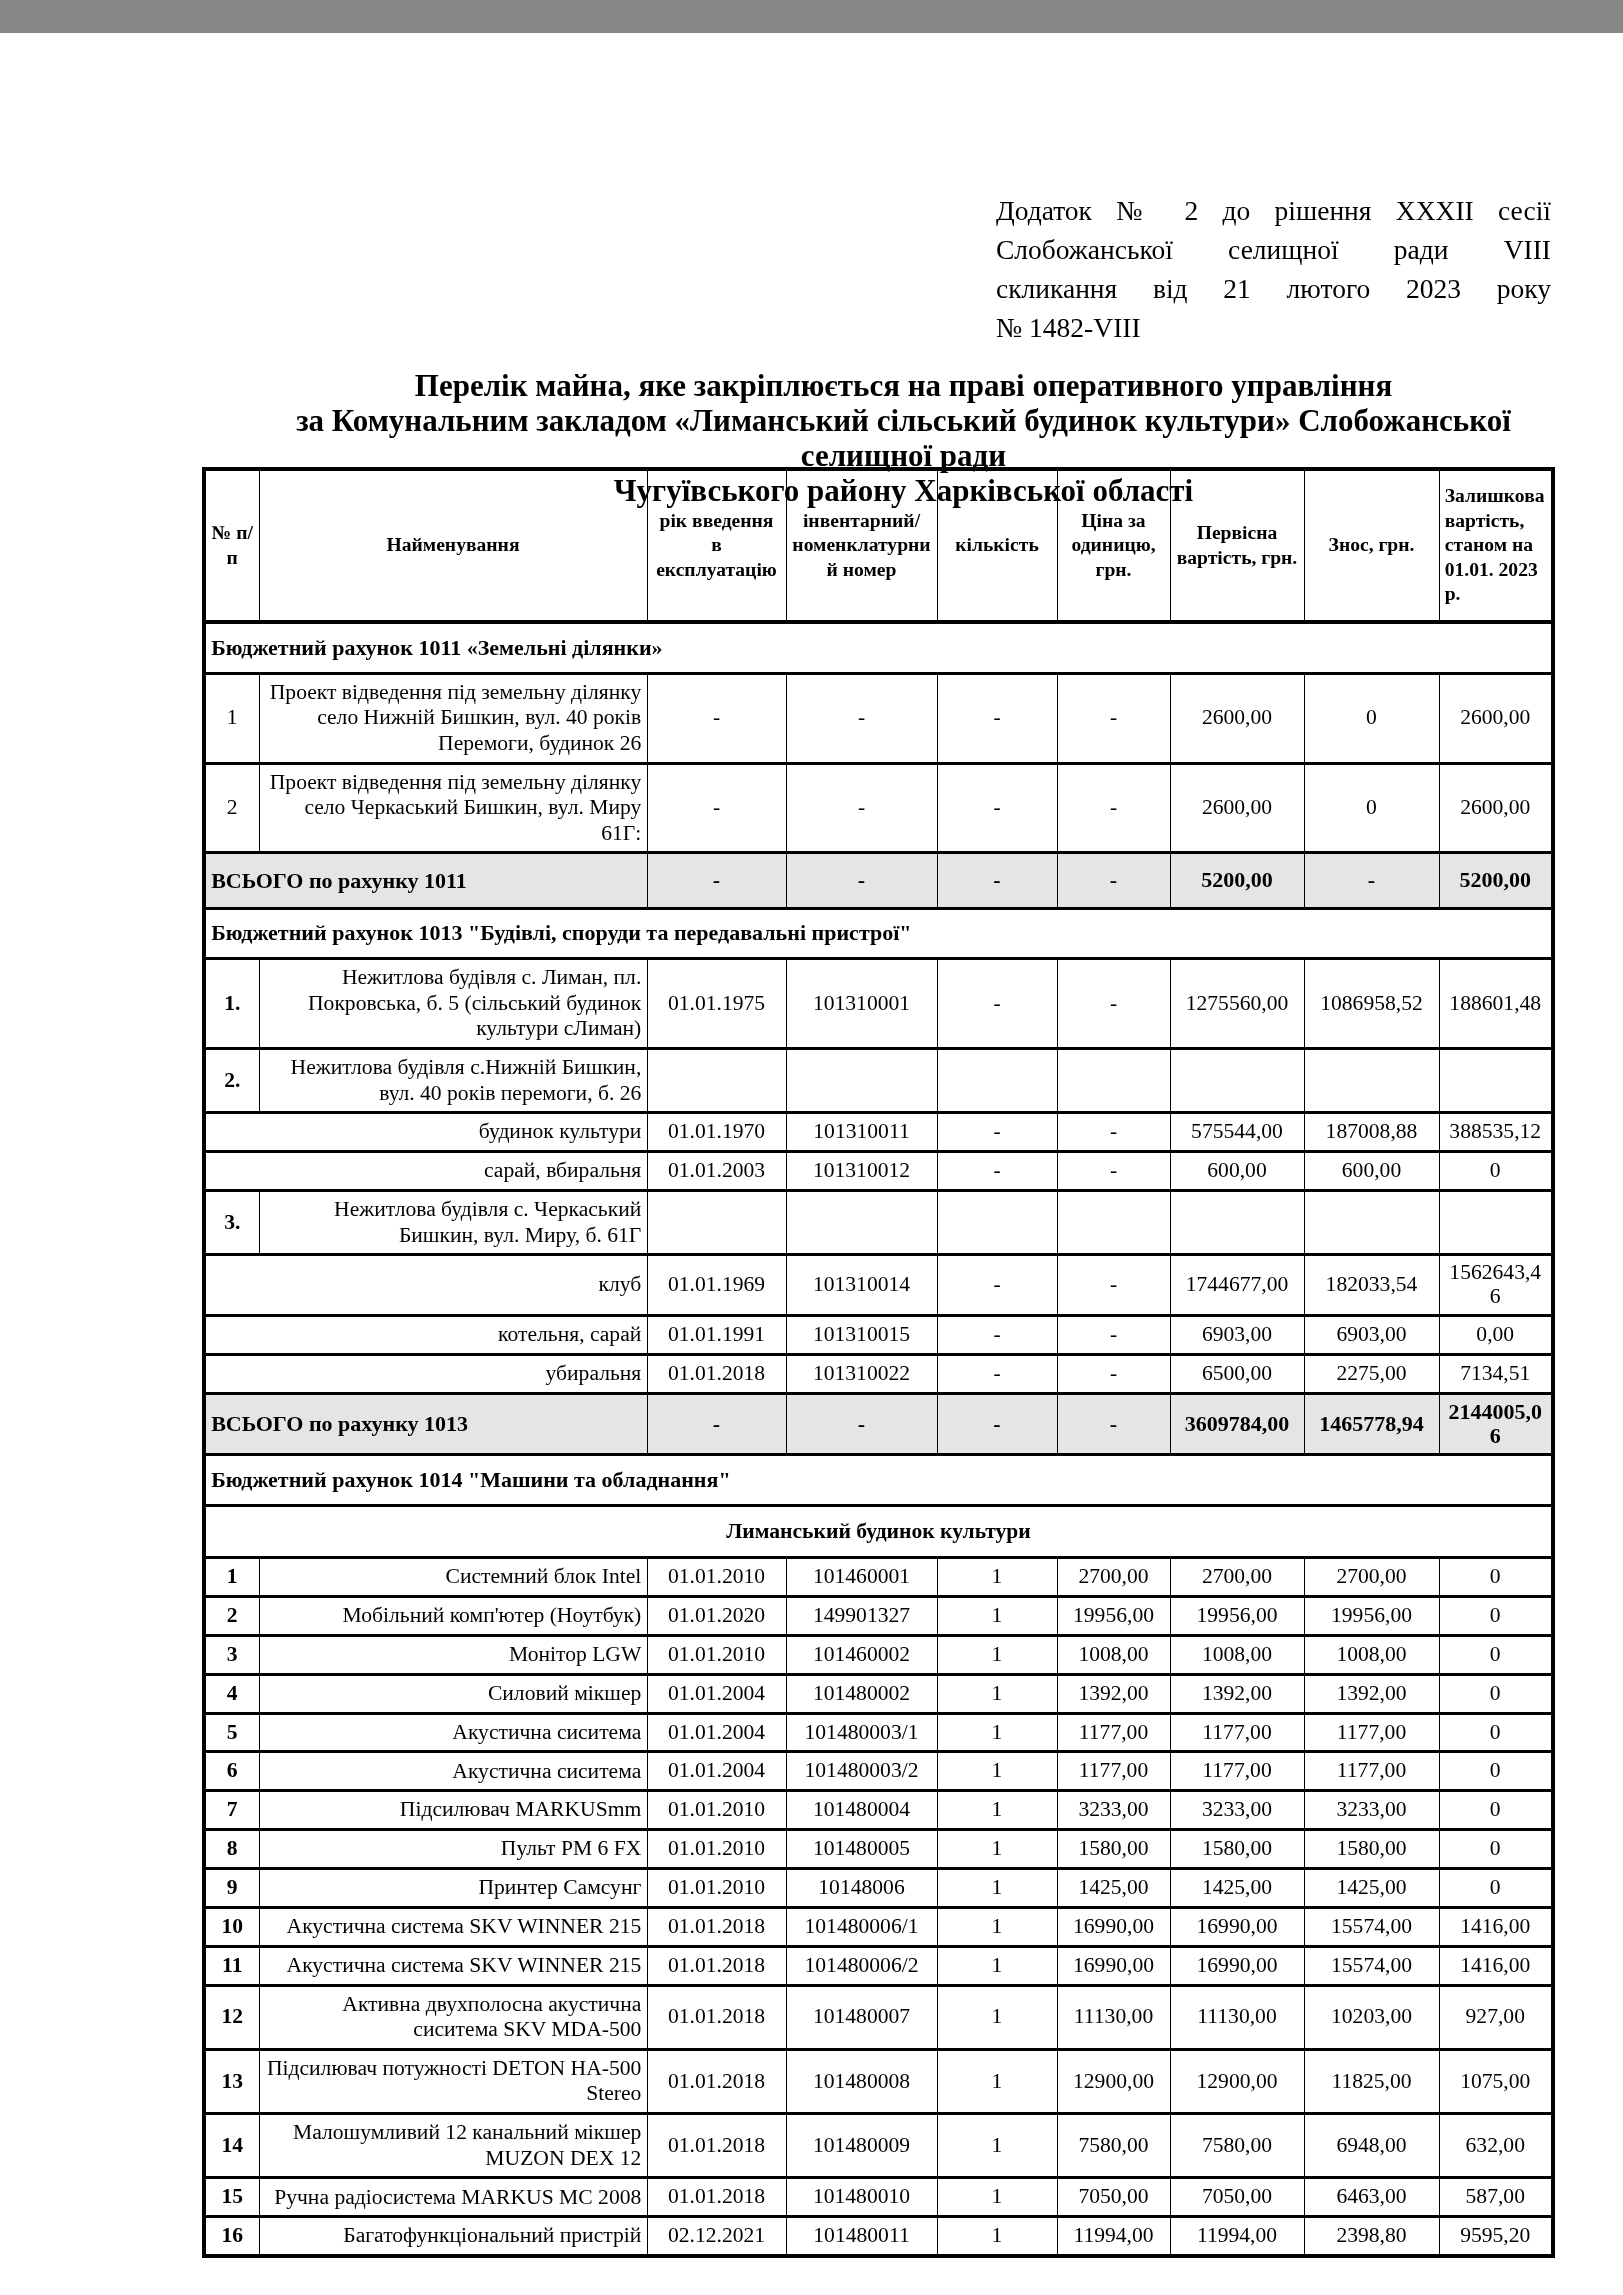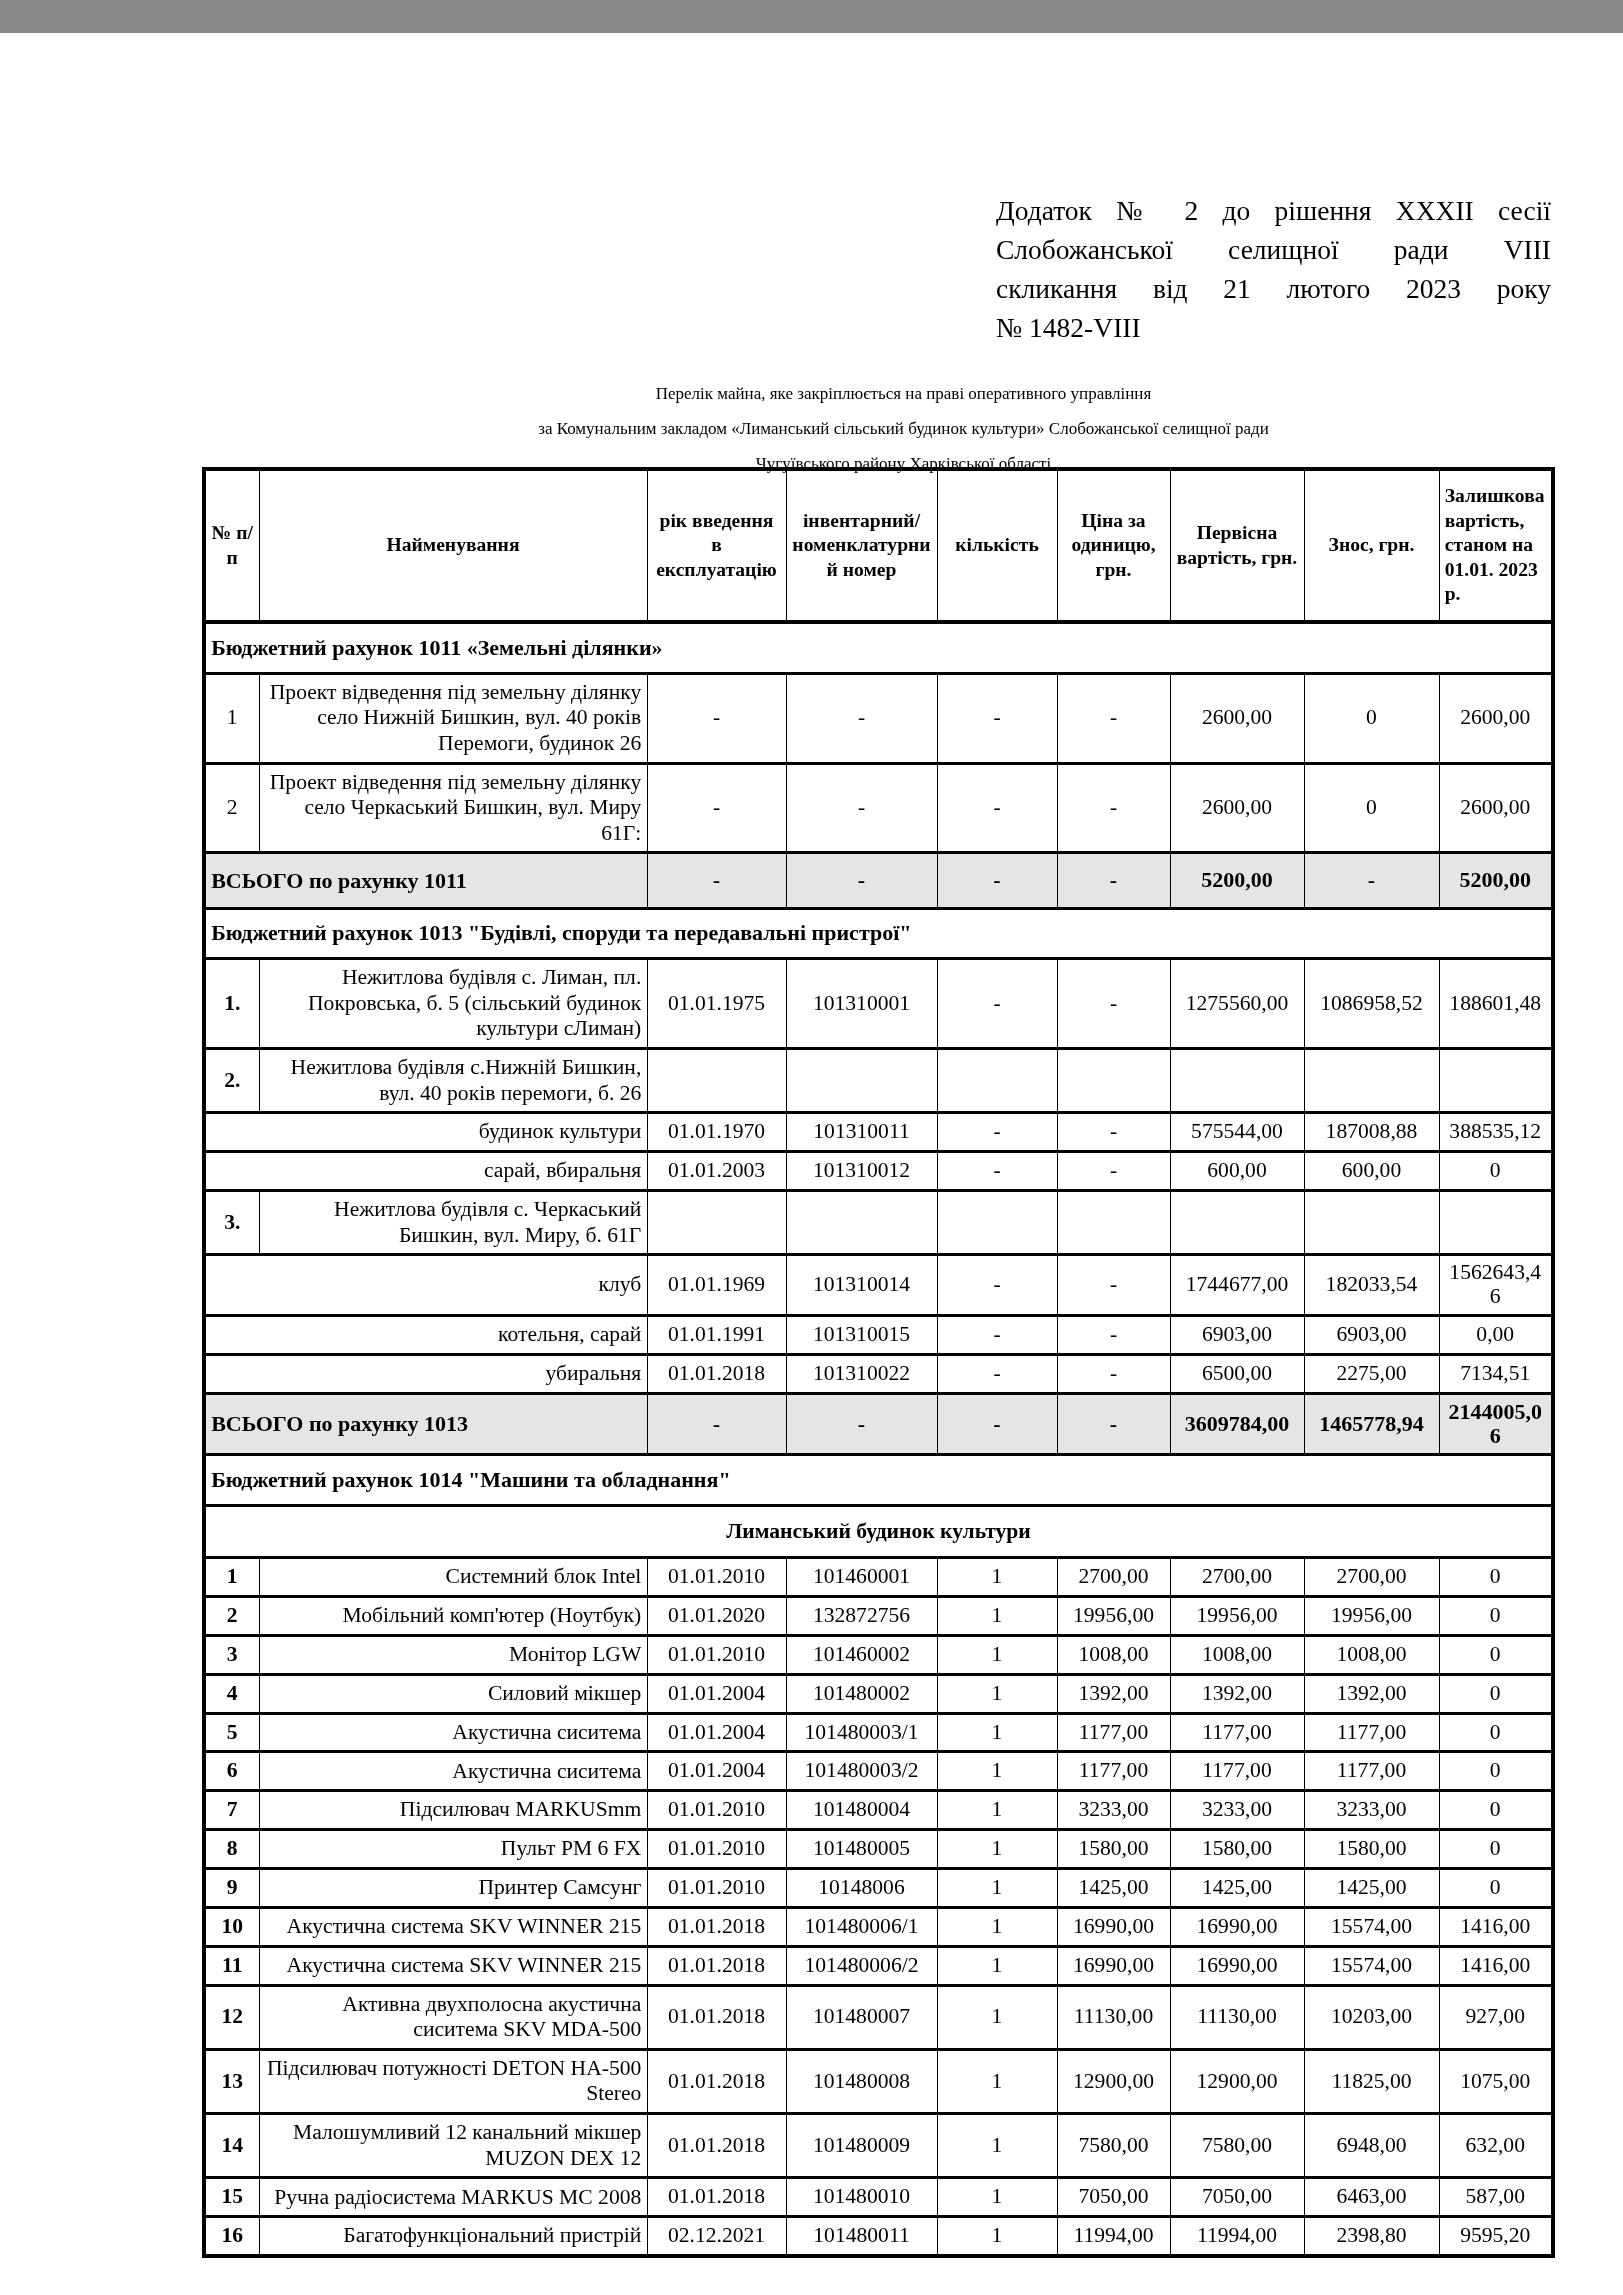--- a/index.html
+++ b/index.html
@@ -14,23 +14,23 @@
   }
   
   .header-note{
     position:absolute;left:996px;top:158px;width:555px;
     font-size:27.5px;line-height:39px;
   }
   .header-note .jline{text-align:justify;text-align-last:justify;}
   .header-note .lastline{text-align:left;}
   
   .doc-title{
-    position:absolute;left:229px;top:343px;width:1349px;
-    text-align:center;font-weight:normal;
-    font-size:17px;line-height:35px;
+    position:absolute;left:229px;top:335px;width:1349px;
+    text-align:center;font-weight:bold;
+    font-size:31px;line-height:35px;
   }
   
   table.inv{
     position:absolute;left:202px;top:434px;width:1349px;
     border-collapse:collapse;table-layout:fixed;
     border:4.6px solid #000;
     font-size:21.6px;
   }
   table.inv td,table.inv th{
     border-left:1.3px solid #000;
@@ -251,21 +251,21 @@
           <td class="val">1</td>
           <td class="val">2700,00</td>
           <td class="val">2700,00</td>
           <td class="val">2700,00</td>
           <td class="val">0</td>
         </tr>
         <tr>
           <td class="num b">2</td>
           <td class="name">Мобільний комп'ютер (Ноутбук)</td>
           <td class="val">01.01.2020</td>
-          <td class="val">132872756</td>
+          <td class="val">149901327</td>
           <td class="val">1</td>
           <td class="val">19956,00</td>
           <td class="val">19956,00</td>
           <td class="val">19956,00</td>
           <td class="val">0</td>
         </tr>
         <tr>
           <td class="num b">3</td>
           <td class="name">Монітор LGW</td>
           <td class="val">01.01.2010</td>

